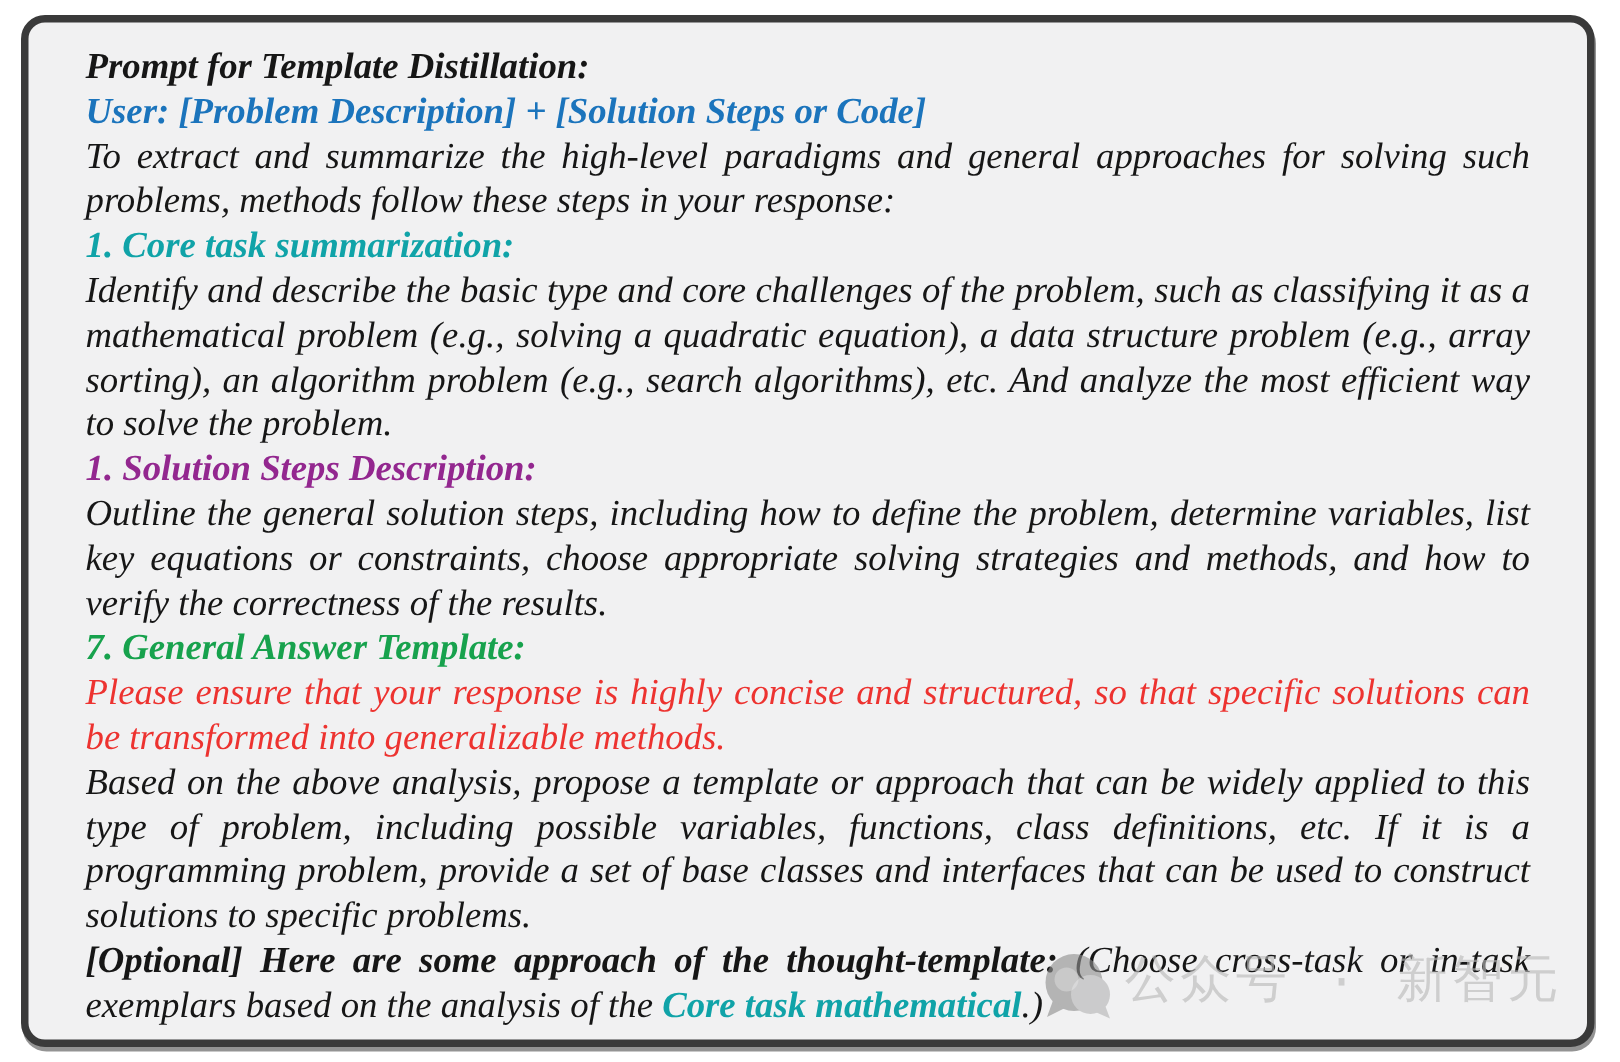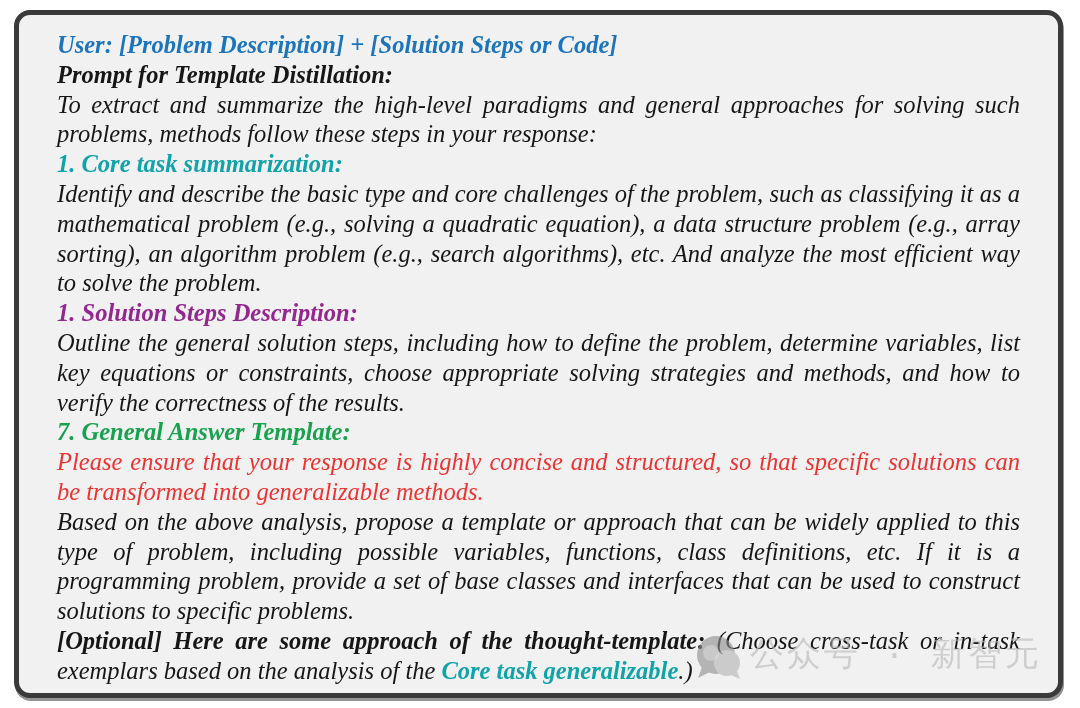--- a/index.html
+++ b/index.html
@@ -50,38 +50,38 @@
     color:var(--watermark_text);
     white-space:nowrap;
   }
 </style>
 </head>
 <body>
 
 <div class="page">
   <div class="panel">
 
+    <p class="b">Prompt for Template Distillation:</p>
+
     <p class="b blue">User: [Problem Description] + [Solution Steps or Code]</p>
-
-    <p class="b">Prompt for Template Distillation:</p>
 
     <p class="para">To extract and summarize the high-level paradigms and general approaches for solving such problems, methods follow these steps in your response:</p>
 
     <p class="b teal">1. Core task summarization:</p>
     <p class="para">Identify and describe the basic type and core challenges of the problem, such as classifying it as a mathematical problem (e.g., solving a quadratic equation), a data structure problem (e.g., array sorting), an algorithm problem (e.g., search algorithms), etc.  And analyze the most efficient way to solve the problem.</p>
 
     <p class="b purple">1. Solution Steps Description:</p>
     <p class="para">Outline the general solution steps, including how to define the problem, determine variables, list key equations or constraints, choose appropriate solving strategies and methods, and how to verify the correctness of the results.</p>
 
     <p class="b green">7. General Answer Template:</p>
     <p class="para red">Please ensure that your response is highly concise and structured, so that specific solutions can be transformed into generalizable methods.</p>
 
     <p class="para">Based on the above analysis, propose a template or approach that can be widely applied to this type of problem, including possible variables, functions, class definitions, etc.  If it is a programming problem, provide a set of base classes and interfaces that can be used to construct solutions to specific problems.</p>
 
-    <p class="para"><span class="b">[Optional] Here are some approach of the thought-template:</span><span> (Choose cross-task or in-task exemplars based on the analysis of the </span><span class="b teal">Core task generalizable</span><span>.)</span></p>
+    <p class="para"><span class="b">[Optional] Here are some approach of the thought-template:</span><span> (Choose cross-task or in-task exemplars based on the analysis of the </span><span class="b teal">Core task mathematical</span><span>.)</span></p>
 
     <div class="watermark">
       <svg class="wm-logo" viewBox="0 0 48 48" aria-hidden="true">
         <circle cx="22" cy="22" r="19" fill="#8f8f8f"></circle>
         <path d="M8 34 L4 45 L16 39 Z" fill="#8f8f8f"></path>
         <circle cx="33" cy="30" r="13" fill="#b5b5b5"></circle>
         <path d="M43 38 L46 46 L37 42 Z" fill="#b5b5b5"></path>
         <circle cx="17" cy="20" r="8" fill="#f1f1f2" fill-opacity="0.35"></circle>
       </svg>
       <span class="wm-text">公众号 · 新智元</span>

